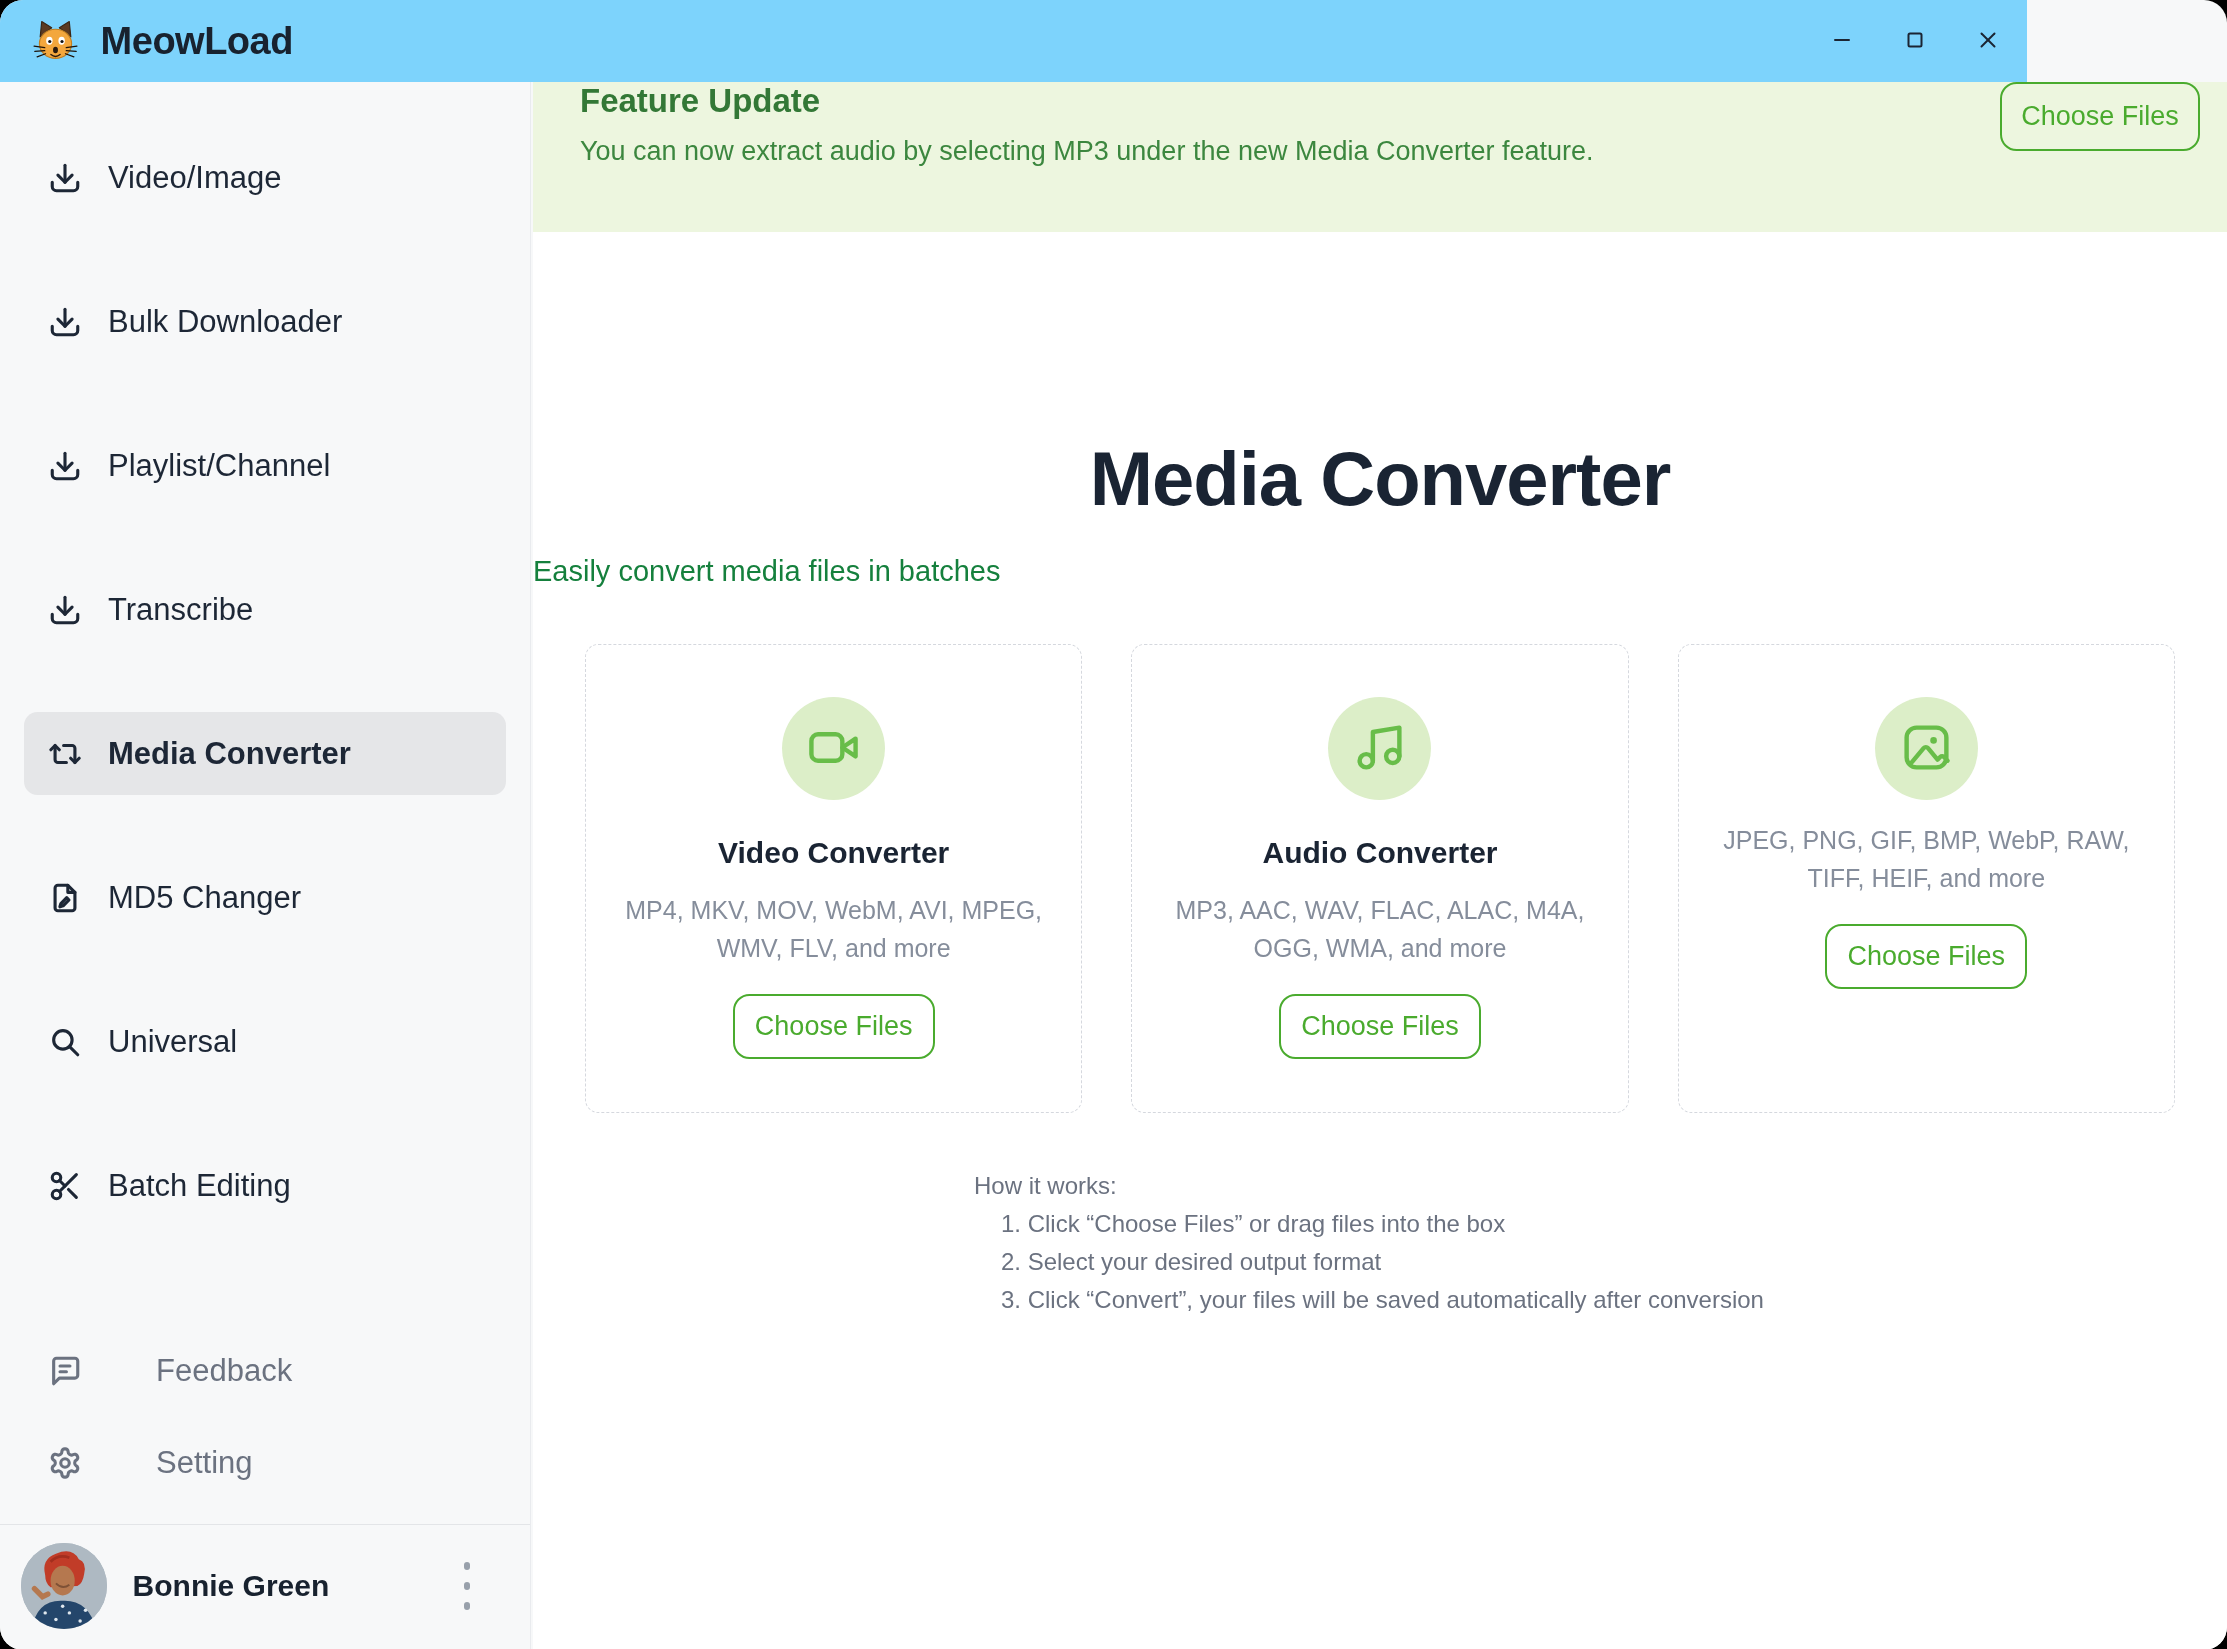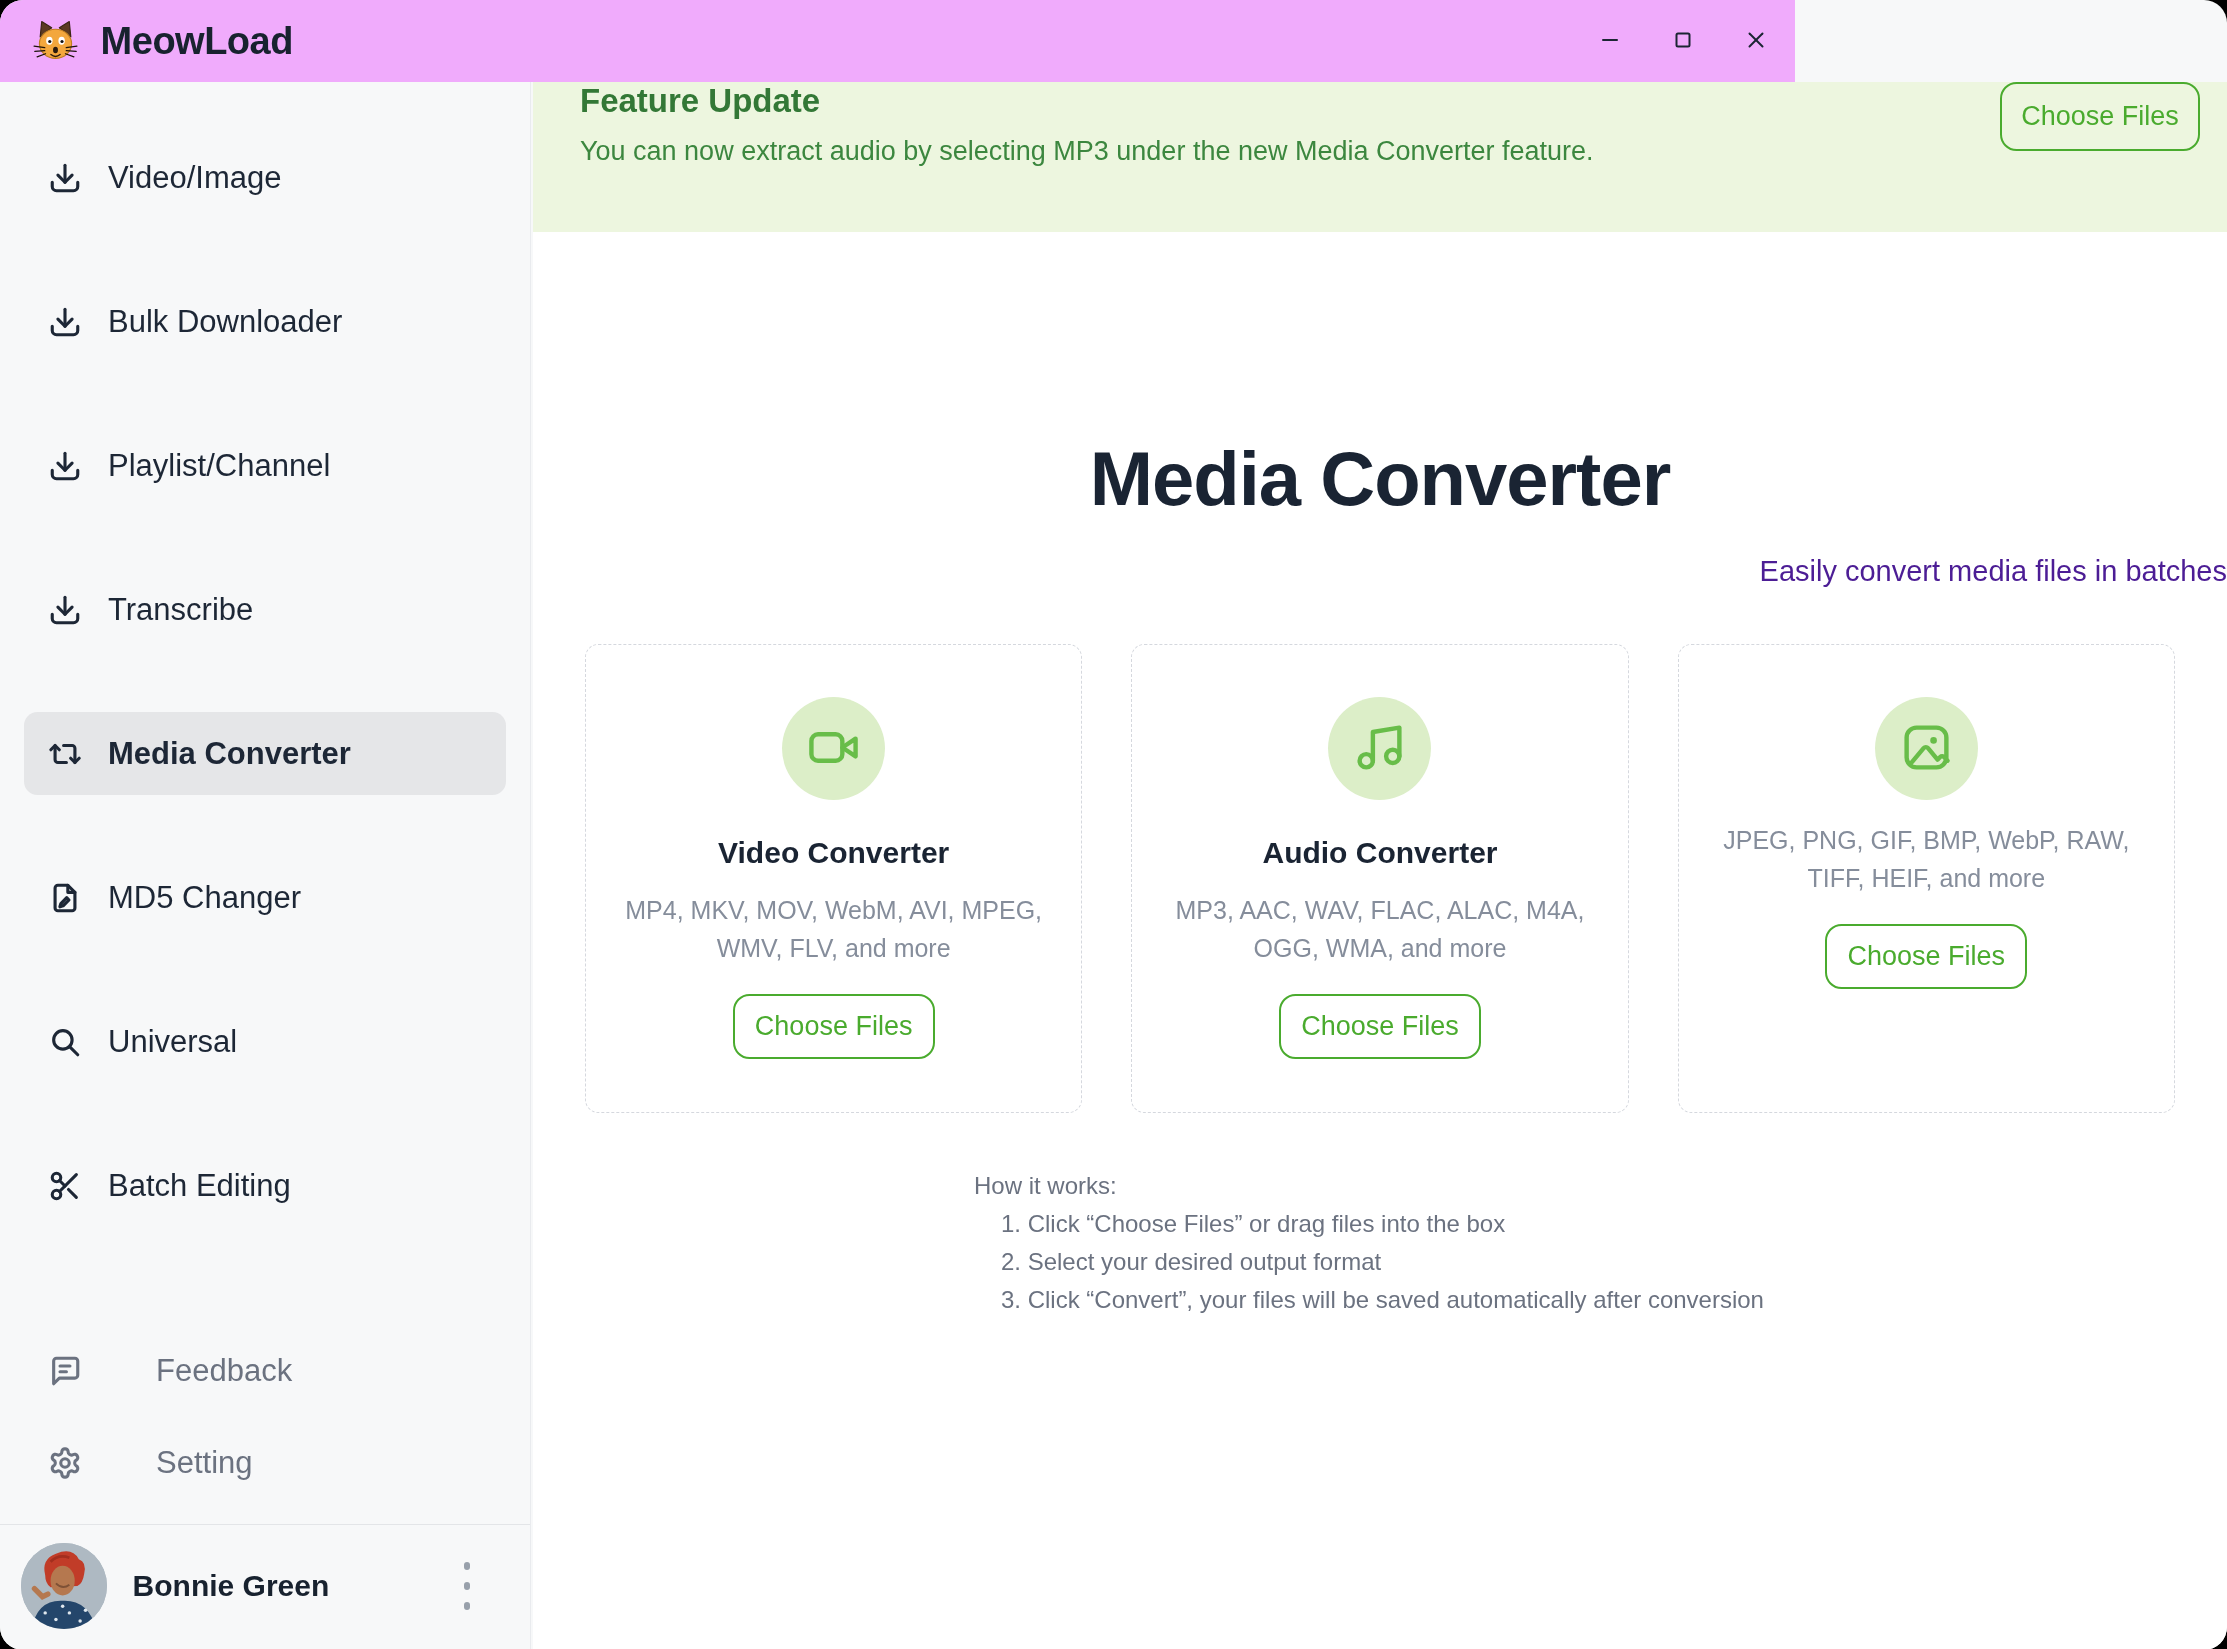--- a/index.html
+++ b/index.html
@@ -1,21 +1,21 @@
 <!DOCTYPE html>
 <html style="font-size:8.2px"><head>
 <meta charset="utf-8">
 <style>
   html,body{margin:0;padding:0;background:#000;}
   *{box-sizing:border-box;}
   body{font-family:"Liberation Sans","DejaVu Sans",sans-serif;}
   .window{position:relative;width:2227px;height:1650px;background:#f7f8f9;border-radius:23px;overflow:hidden;}
 
   
-  .topbar{position:absolute;left:0;top:0;width:1795px;height:82px;background:#f0abfc;display:flex;align-items:center;padding:0 24px 0 31px;z-index:3;}
+  .topbar{position:absolute;left:0;top:0;width:2027px;height:82px;background:#7dd3fc;display:flex;align-items:center;padding:0 24px 0 31px;z-index:3;}
   .brand{display:flex;align-items:center;}
   .logo{width:49px;height:49px;display:flex;align-items:center;justify-content:center;}
   .app-title{margin-left:20.6px;font-size:38px;font-weight:700;color:#18222f;letter-spacing:-0.5px;}
   .win-controls{margin-left:auto;display:flex;align-items:center;gap:43px;}
   .win-btn{background:none;border:none;padding:3.1px;cursor:pointer;color:#1b2533;display:flex;}
   .win-btn svg{width:24px;height:24px;}
 
   
   .sidebar{position:absolute;left:0;top:82px;width:531px;height:1567px;background:#f7f8f9;border-right:1.5px solid #e9ebee;display:flex;flex-direction:column;z-index:2;}
   .nav{padding-top:54px;display:flex;flex-direction:column;gap:36px;}
@@ -41,21 +41,21 @@
   .banner{position:absolute;left:533px;top:82px;right:0;height:150px;background:#edf6df;display:flex;align-items:flex-start;padding:0 27px 0 47px;z-index:1;}
   .banner-text{display:flex;flex-direction:column;gap:15.5px;}
   .banner-title{font-size:33px;font-weight:700;color:#337836;}
   .banner-message{font-size:27px;color:#3c873f;}
   .btn-outline{background:transparent;border:2.1px solid #4aab2e;color:#4aab2e;border-radius:16.5px;font-family:inherit;cursor:pointer;}
   .banner-btn{margin-left:auto;width:200px;height:69px;font-size:27px;flex:none;}
 
   
   .content{position:absolute;left:533px;top:232px;right:0;bottom:0;background:#ffffff;}
   .page-title{margin:203px 0 0 0;text-align:center;font-size:76px;font-weight:800;color:#1a2433;letter-spacing:-1px;}
-  .page-subtitle{margin:33px 0 0 0;text-align:right;font-size:29px;font-weight:400;color:#4c1d95;}
+  .page-subtitle{margin:33px 0 0 0;text-align:left;font-size:29px;font-weight:400;color:#15803d;}
   .cards{display:flex;gap:49px;padding:0 52px;margin-top:56px;}
   .card{flex:1;height:469px;border:1.5px dashed #d5d8de;border-radius:13.4px;background:#fff;text-align:center;padding:52px 24px 0 24px;}
   .icon-circle{width:103px;height:103px;border-radius:50%;background:#dceec8;margin:0 auto;display:flex;align-items:center;justify-content:center;}
   .icon-circle svg{width:53px;height:53px;color:#68bd49;}
   .card-title{margin:36px 0 0 0;font-size:30px;font-weight:700;color:#1a2433;}
   .card-formats{margin:20.6px auto 0 auto;font-size:25px;line-height:38px;color:#858d9b;max-width:459px;}
   .card-btn{margin-top:27px;width:202px;height:65px;font-size:27px;}
   .how{margin:54px 0 0 441px;font-size:24px;line-height:38px;color:#6b7280;}
   .how-step{margin-left:27px;}
 </style>

